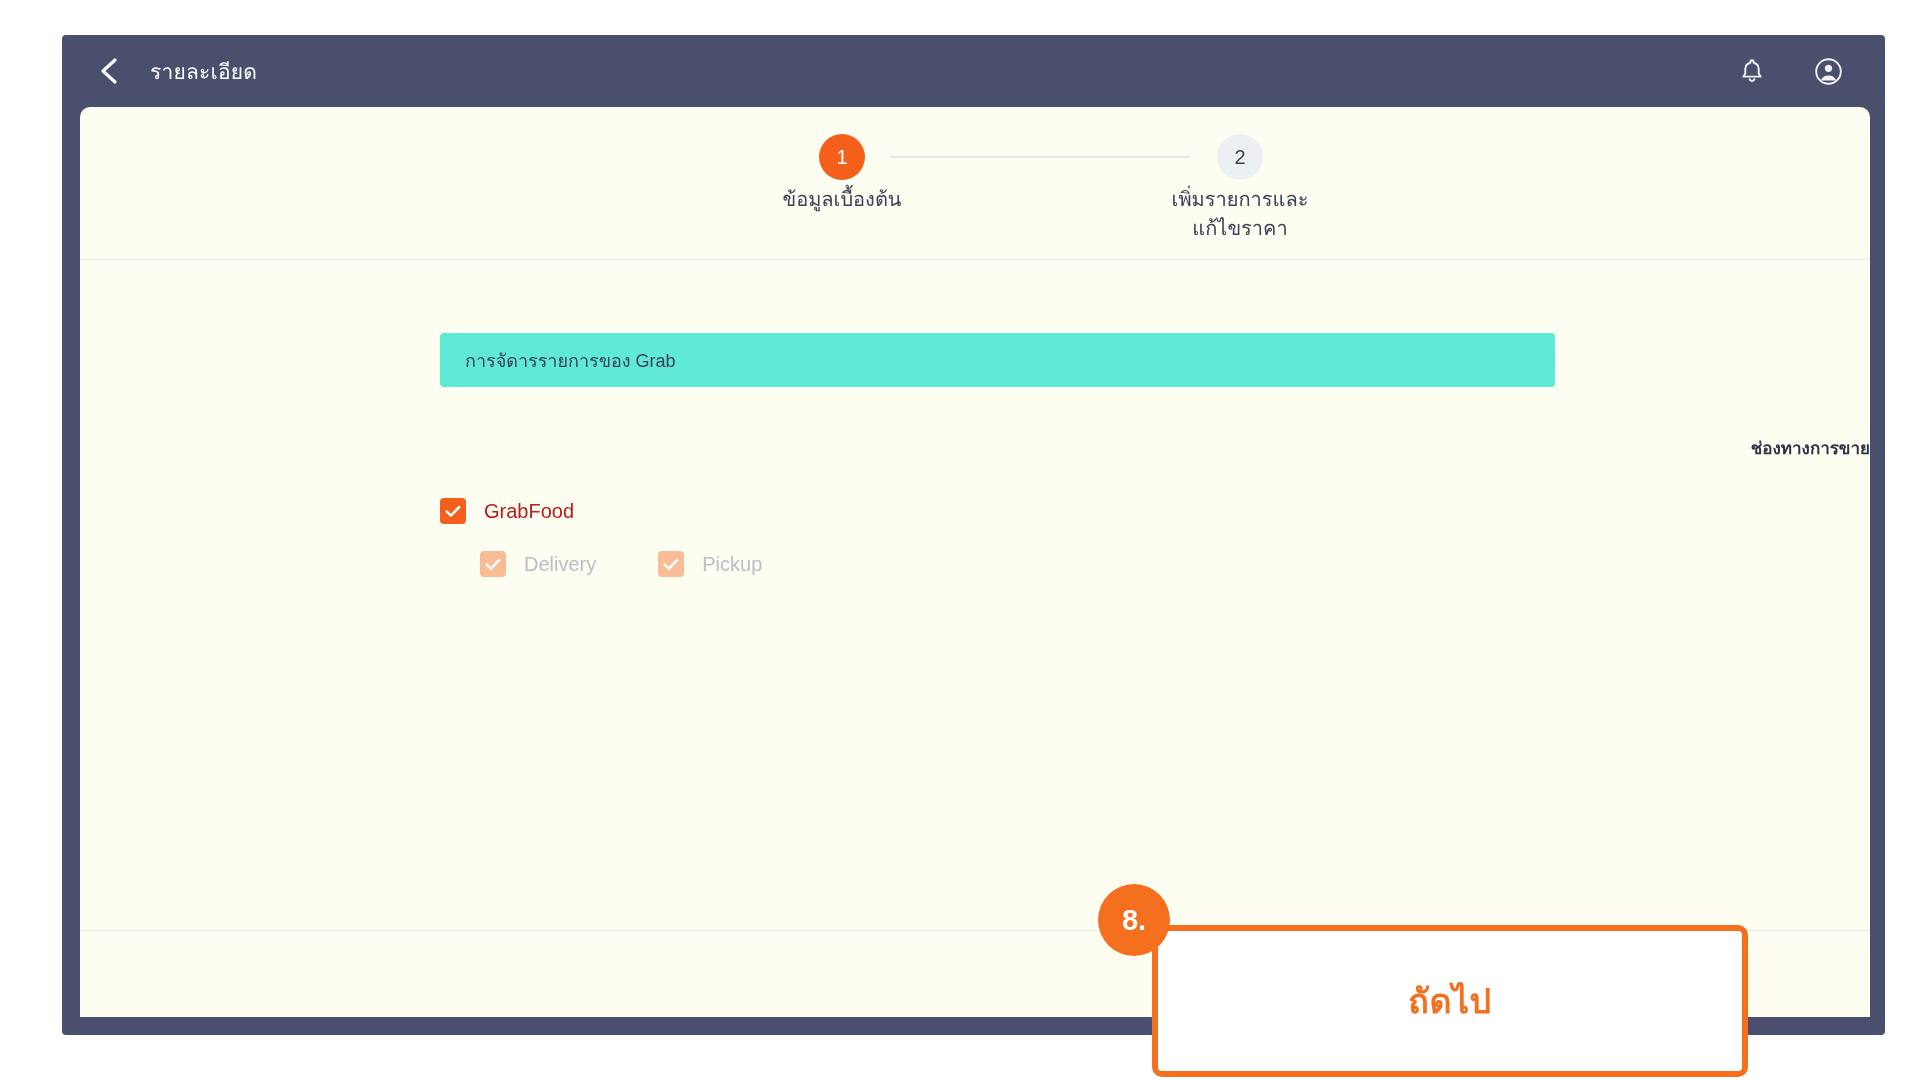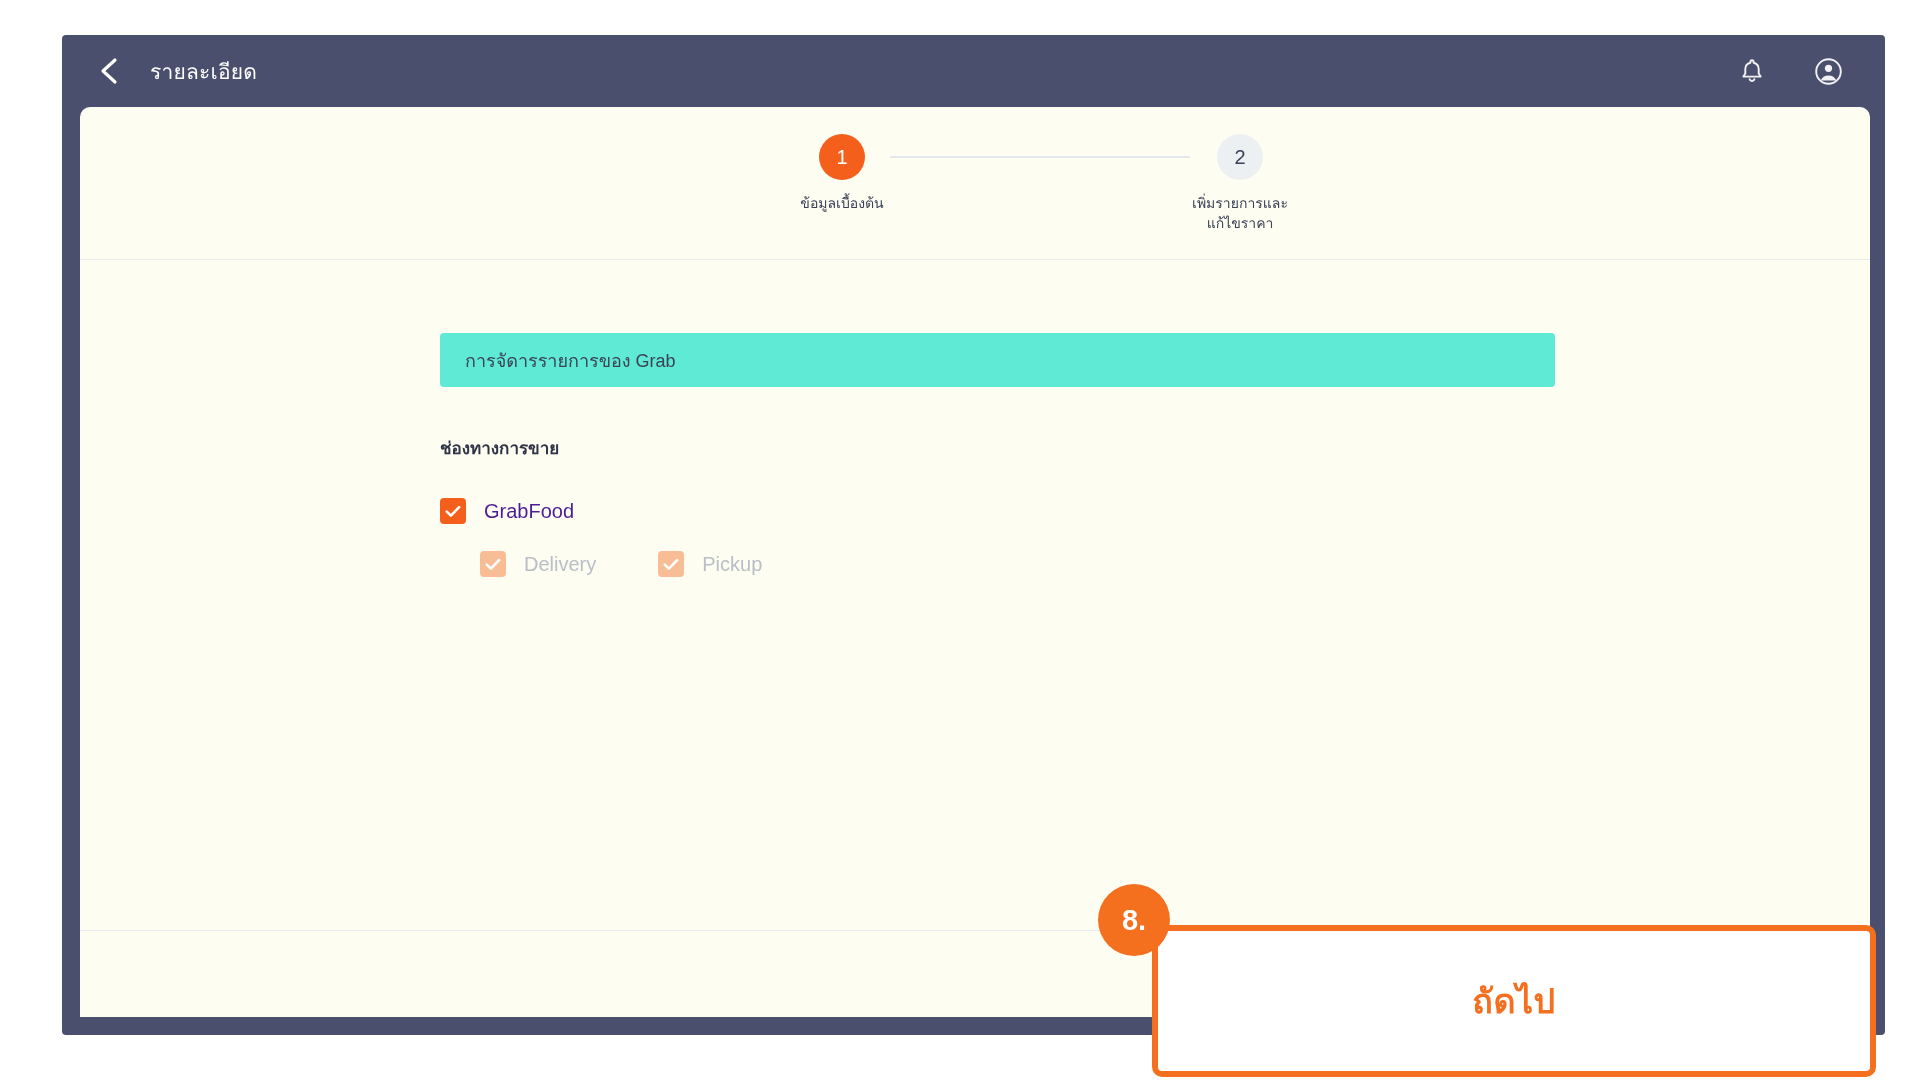--- a/index.html
+++ b/index.html
@@ -115,22 +115,22 @@
   .step-bubble.active {
     background: #F4601B;
     color: #FFFFFF;
   }
   .step-bubble.inactive {
     background: #EDF0F2;
     color: #3C4257;
   }
 
   .step-label {
-    margin-top: 13px;
-    font-size: 14px;
+    margin-top: 5px;
+    font-size: 20px;
     color: #3C4257;
     line-height: 1.45;
     white-space: pre-line;
   }
 
   .step-connector {
     position: absolute;
     top: 49px;
     left: 810px;
     width: 300px;
@@ -179,20 +179,21 @@
     font-size: 18px;
     color: #3C4257;
     cursor: text;
   }
 
   .section-label {
     margin: 47px 0 0 360px;
     font-size: 17px;
     font-weight: bold;
     color: #2E3346;
+    text-align: right;
   }
 
   .check-row {
     margin: 37px 0 0 360px;
     display: flex;
     align-items: center;
   }
 
   .checkbox {
     width: 26px;
@@ -204,21 +205,21 @@
     flex: 0 0 auto;
     cursor: pointer;
   }
   .checkbox.on      { background: #F4601B; }
   .checkbox.disabled{ background: #F9BD96; cursor: default; }
   .checkbox svg { display: block; }
 
   .check-text {
     margin-left: 18px;
     font-size: 20px;
-    color: #4c1d95;
+    color: #b91c1c;
   }
   .check-text.muted { color: #B9BEC7; text-align: center; }
 
   .sub-check-row {
     margin: 27px 0 0 400px;
     display: flex;
     align-items: center;
   }
   .sub-check-row .check-text { font-size: 20px; }
   .sub-gap { width: 62px; flex: 0 0 auto; }
@@ -231,21 +232,21 @@
     width: 100%;
     height: 1px;
     background: #E6EAEC;
   }
 
   
   .callout {
     position: absolute;
     left: 1152px;
     top: 925px;
-    width: 724px;
+    width: 596px;
     height: 152px;
     background: #FFFFFF;
     border: 6px solid #F4701F;
     border-radius: 10px;
     display: flex;
     align-items: center;
     justify-content: center;
     cursor: pointer;
   }
 

